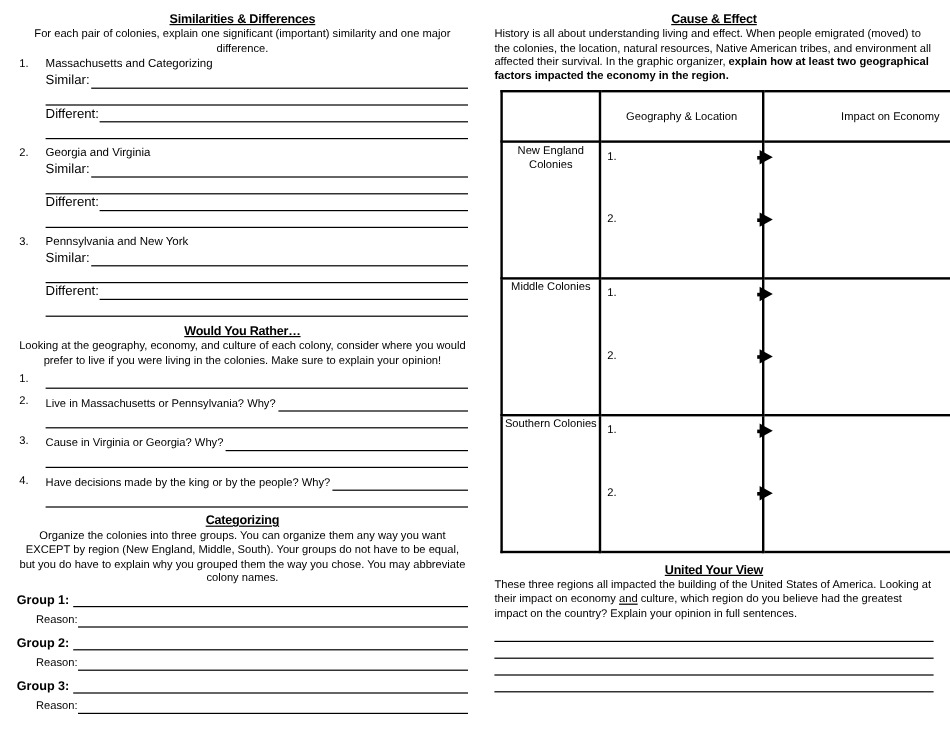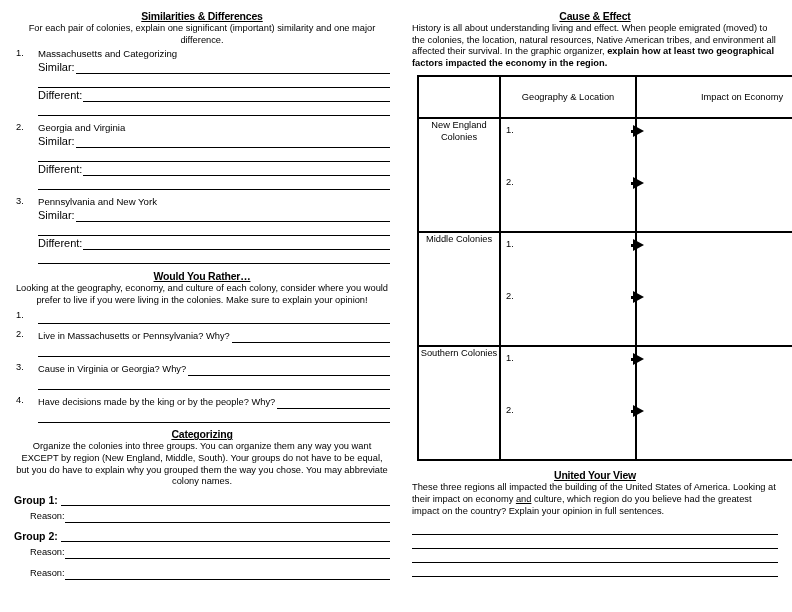--- a/index.html
+++ b/index.html
@@ -370,20 +370,24 @@
           <div class="group-row">
             <span class="group-label">Group 2:</span>
             <span class="rule"></span>
           </div>
           <div class="reason-row">
             <span class="reason-label">Reason:</span>
             <span class="rule"></span>
           </div>
         </div>
         <div class="group-block">
+          <div class="group-row">
+            <span class="group-label">Group 3:</span>
+            <span class="rule"></span>
+          </div>
           <div class="reason-row">
             <span class="reason-label">Reason:</span>
             <span class="rule"></span>
           </div>
         </div>
       </div>
     </section>
 
   </div>
 

